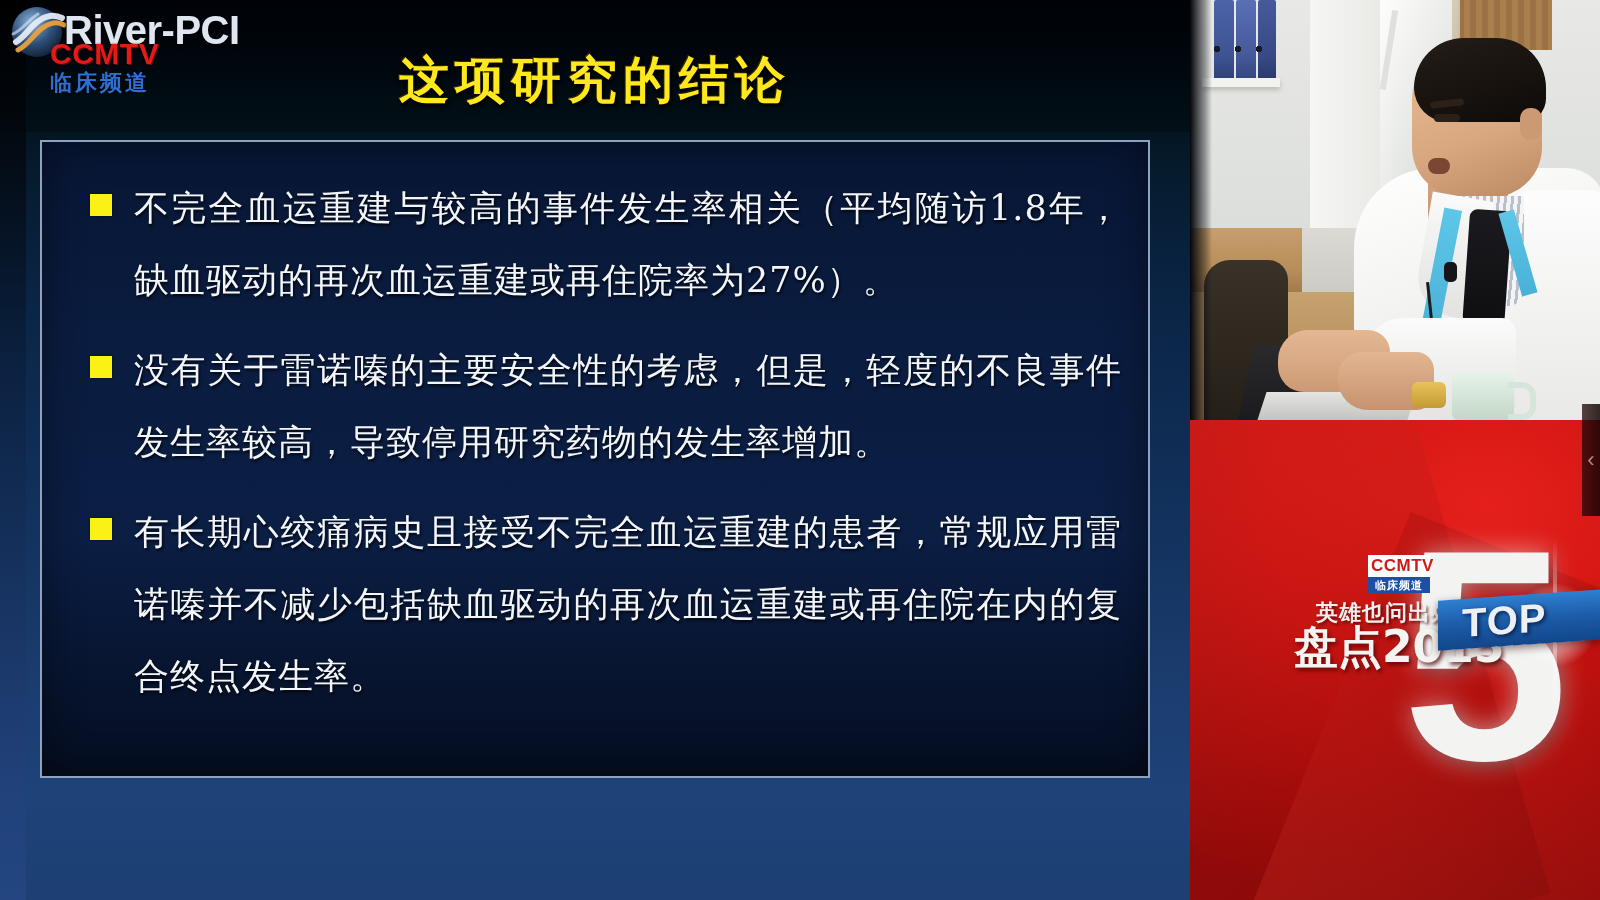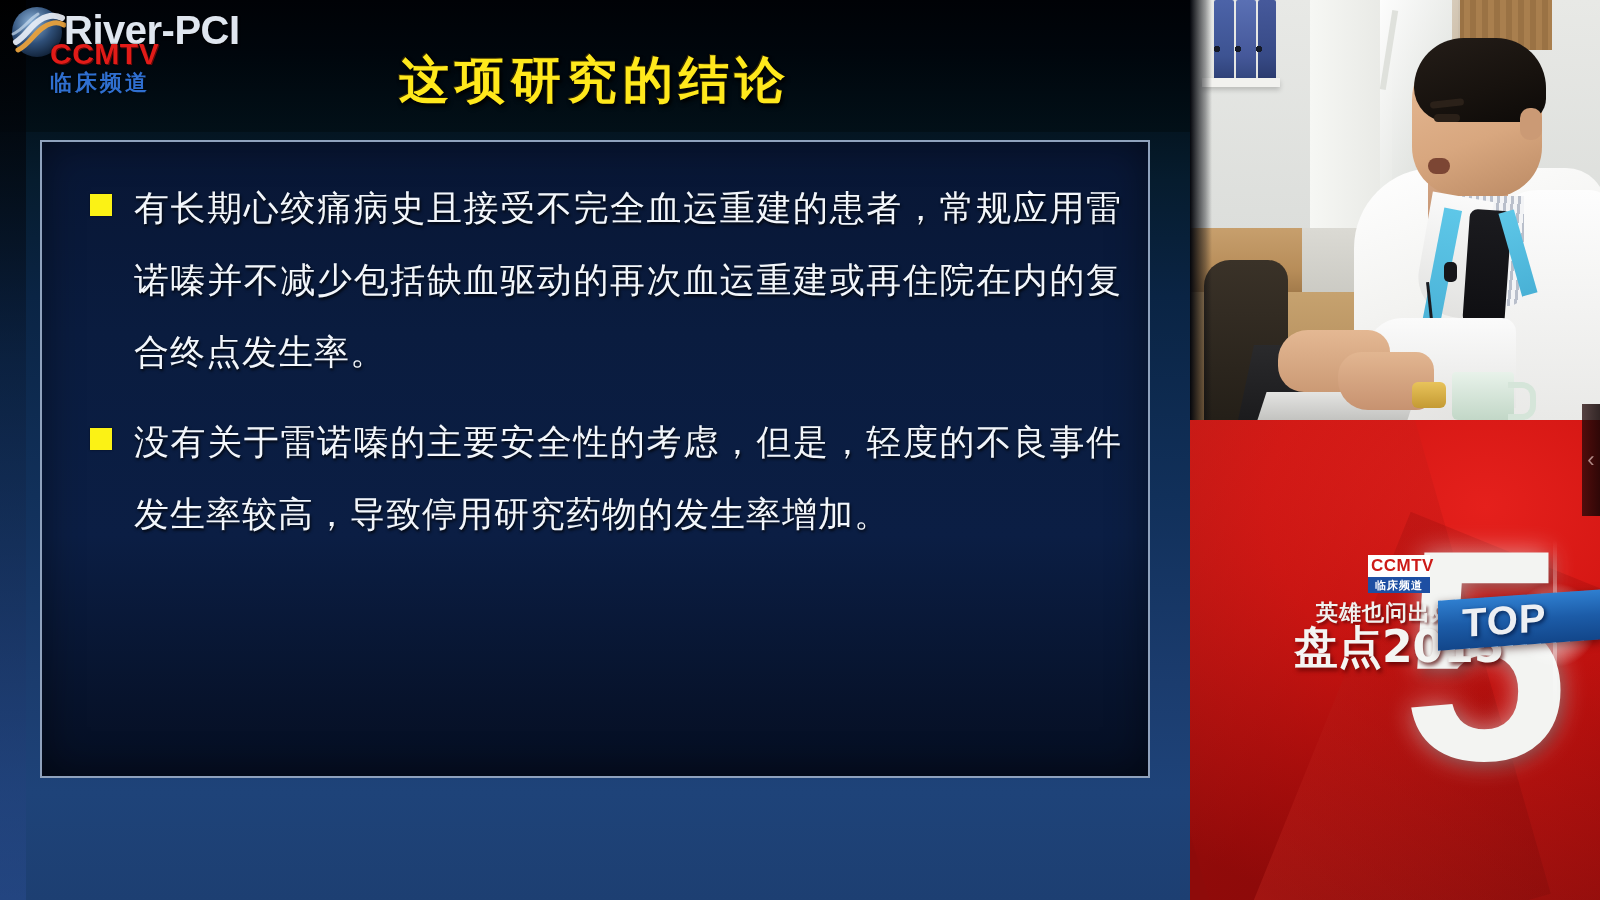--- a/index.html
+++ b/index.html
@@ -535,29 +535,33 @@
       </svg>
       <div id="river-wordmark">River-PCI</div>
       <div id="ccmtv-red">CCMTV</div>
       <div id="ccmtv-sub">临床频道</div>
     </div>
 
     <div id="slide-title">这项研究的结论</div>
 
     <div id="content-box">
 
+      <div class="bullet-row">
+        <div class="bullet-marker"></div>
+        <div class="bullet-text">不完全血运重建与较高的事件发生率相关（平均随访1.8年，缺血驱动的再次血运重建或再住院率为27%）。</div>
+      </div>
+
+      <div class="bullet-row">
+        <div class="bullet-marker"></div>
+        <div class="bullet-text">没有关于雷诺嗪的主要安全性的考虑，但是，轻度的不良事件发生率较高，导致停用研究药物的发生率增加。</div>
+      </div>
 
       <div class="bullet-row">
         <div class="bullet-marker"></div>
         <div class="bullet-text">有长期心绞痛病史且接受不完全血运重建的患者，常规应用雷诺嗪并不减少包括缺血驱动的再次血运重建或再住院在内的复合终点发生率。</div>
-      </div>
-
-      <div class="bullet-row">
-        <div class="bullet-marker"></div>
-        <div class="bullet-text">没有关于雷诺嗪的主要安全性的考虑，但是，轻度的不良事件发生率较高，导致停用研究药物的发生率增加。</div>
       </div>
 
     </div>
   </div>
 
   <div id="video-panel">
     <div class="vid" id="vid-wall"></div>
     <div class="vid" id="vid-wood-panel"></div>
     <div class="vid" id="vid-white-column"></div>
     <div class="vid" id="vid-curtain"></div>

